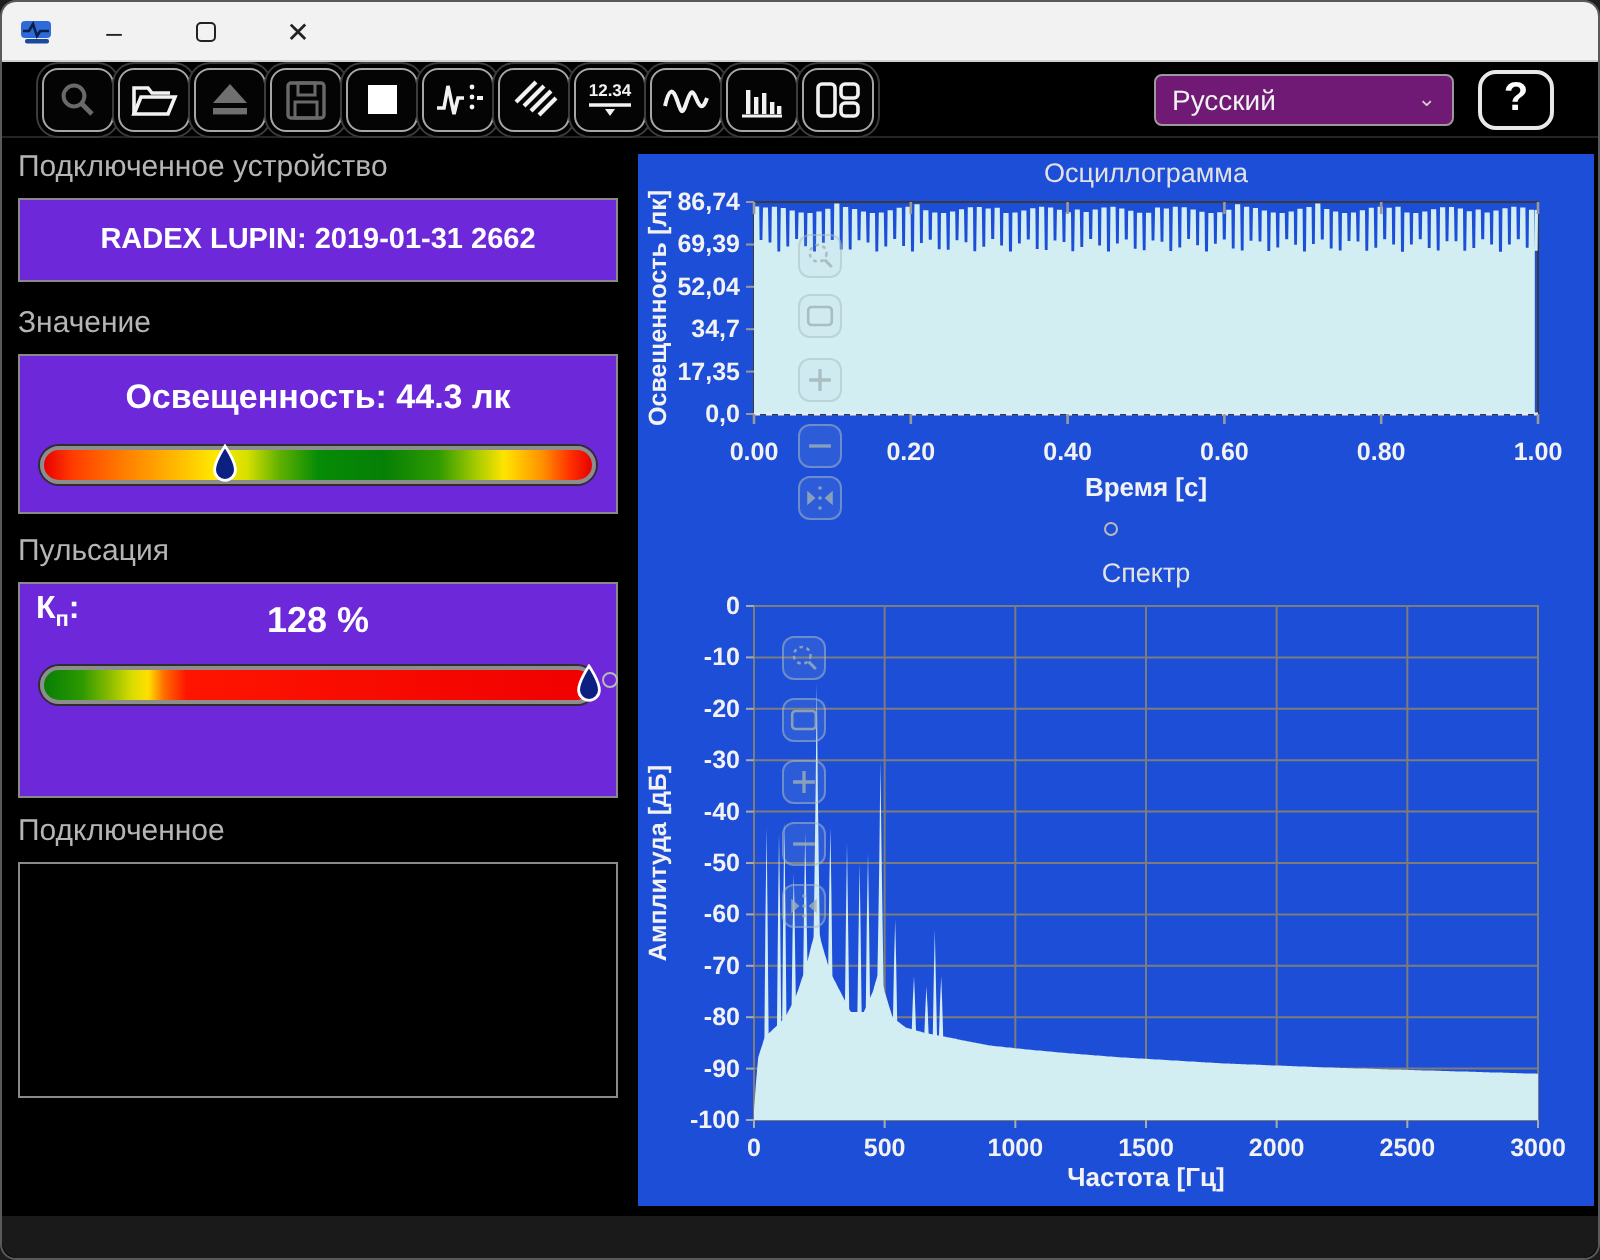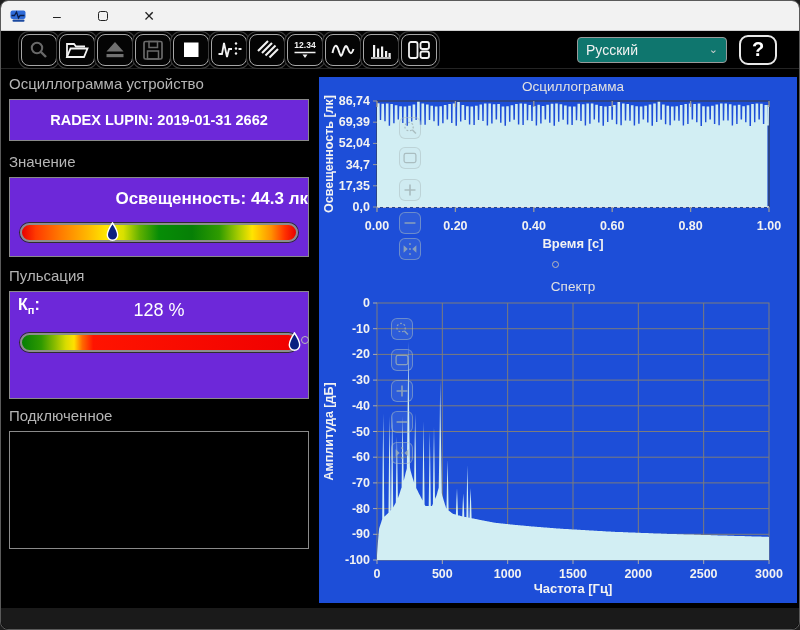--- a/index.html
+++ b/index.html
@@ -9,40 +9,40 @@
   .titlebar{position:absolute;left:0;top:0;width:100%;height:30px;background:#f2f2f2;display:flex;align-items:center;border-bottom:1px solid #cfcfcf}
   .titlebar .app-icon{margin:0 7px 0 9px;width:17px;height:15px;flex:0 0 auto}
   .titlebar .title{font-size:13px;color:#1b1b1b;flex:1 1 auto;white-space:nowrap;overflow:hidden}
   .winbtn{width:46px;height:29px;display:flex;align-items:center;justify-content:center;color:#222;font-size:14px}
   .maxbox{display:inline-block;width:10px;height:10px;border:1.4px solid #222;border-radius:2.5px}
   
   .toolbar{position:absolute;left:0;top:30px;width:100%;height:38px;background:#000;display:flex;align-items:center;padding:0 20px;border-bottom:1px solid #242424}
   .tbtn{width:36px;height:32px;margin-right:2px;border:1px solid #a6a6a6;border-radius:8px;background:#040404;display:flex;align-items:center;justify-content:center;box-shadow:0 0 0 2px #000,0 0 0 3px #3c3c3c;flex:0 0 auto}
   .tbtn.disabled svg{opacity:.62}
   .tb-spacer{flex:1 1 auto}
-  .lang-select{width:150px;height:26px;background:#0f766e;border:1px solid #9a9a9a;border-radius:4px;display:flex;align-items:center;padding:0 8px;color:#f2f2f2;font-size:14px;margin-right:12px}
+  .lang-select{width:150px;height:26px;background:#701a75;border:1px solid #9a9a9a;border-radius:4px;display:flex;align-items:center;padding:0 8px;color:#f2f2f2;font-size:14px;margin-right:12px}
   .lang-select .chev{margin-left:auto;color:#cfcfcf;font-size:11px}
   .help-btn{width:38px;height:30px;border:2px solid #e8e8e8;border-radius:9px;background:#000;color:#fff;font-size:20px;font-weight:bold;display:flex;align-items:center;justify-content:center;margin-right:2px}
   
   .left{position:absolute;left:8px;top:70px;width:300px}
   .sec-label{color:#b5b5b5;font-size:15px;height:20px;margin-bottom:4px}
   .sec-label.mt4{margin-top:4px}.sec-label.mt12{margin-top:12px}.sec-label.mt10{margin-top:10px}.sec-label.mt8{margin-top:8px}
   .box{border:1px solid #8a8a8a;background:#6d28d9;position:relative}
   .device-box{height:42px;display:flex;align-items:center;justify-content:center}
   .device-box span{color:#fff;font-weight:bold;font-size:14.5px}
   .value-box{height:80px}
-  .reading{color:#fff;font-weight:bold;font-size:17px;text-align:right;margin-top:11px}
+  .reading{color:#fff;font-weight:bold;font-size:17px;text-align:center;margin-top:11px}
   .gbar{position:relative;height:19px;margin:0 10px;border:2px solid #8d8d8d;border-radius:10px;box-shadow:0 0 0 1px #2e2e2e}
   .gbar.value-bar{margin-top:14px;background:linear-gradient(90deg,#e80000 0%,#ff3a00 5%,#ff7a00 14%,#ffb800 24%,#ffe800 31%,#d8e000 37%,#60b000 43%,#068c06 50%,#067f06 62%,#2f9b00 72%,#a8cc00 79%,#ffe400 84%,#ff9000 91%,#ff3000 96%,#e80000 100%);border-radius:10px}
   .gbar.pulse-bar{margin-top:12px;background:linear-gradient(90deg,#067f06 0%,#2e9900 7%,#8abc00 12%,#d8dc00 16%,#ffe000 19%,#ff6a00 22%,#ff1400 26%,#f00000 100%)}
   .marker{position:absolute;top:-3px;width:13px;height:21px}
   .pulse-box{height:108px}
   .kp{position:absolute;left:8px;top:4px;color:#fff;font-weight:bold;font-size:16px}
   .kp sub{font-size:11px}
-  .kp-value{color:#fff;font-weight:normal;font-size:18px;text-align:center;margin-top:8px}
+  .kp-value{color:#fff;font-weight:bold;font-size:18px;text-align:center;margin-top:8px}
   .freqs{color:#fff;font-weight:bold;font-size:15px;text-align:center;margin-top:13px}
   .comments-box{height:118px}
   .comments-box textarea{width:100%;height:100%;background:#000;border:none;resize:none;color:#ddd;font-family:"Liberation Sans",sans-serif;font-size:13px;outline:none}
   
   .chart{position:absolute;background:#1d4ed8}
   .chart svg{position:absolute;left:0;top:0}
   .chart svg text{font-family:"Liberation Sans",sans-serif}
   #osc-chart{left:318px;top:76px;width:478px;height:196px}
   #spec-chart{left:318px;top:272px;width:478px;height:330px}
   .ghost-col{position:absolute;width:24px}
@@ -154,21 +154,21 @@
     <div class="lang-select">
       <span>Русский</span>
       <span class="chev">⌄</span>
     </div>
     <div class="help-btn">
         <span>?</span>
       </div>
   </div>
 
   <div class="left">
-    <div class="sec-label mt4">Осциллограмма устройство</div>
+    <div class="sec-label mt4">Подключенное устройство</div>
     <div class="box device-box">
       <span>RADEX LUPIN: 2019-01-31 2662</span>
     </div>
 
     <div class="sec-label mt12">Значение</div>
     <div class="box value-box">
       <div class="reading">Освещенность: 44.3 лк</div>
       <div class="gbar value-bar">
         <svg class="marker" id="val-marker" viewBox="0 0 13 21" style="left: calc(33% - 6.5px);">
           <path d="M6.5 1 C6.5 1 1.3 8.6 1.3 13 a5.2 5.2 0 0 0 10.4 0 C11.7 8.6 6.5 1 6.5 1 Z" fill="#0b2080" stroke="#fff" stroke-width="1.4"></path>

